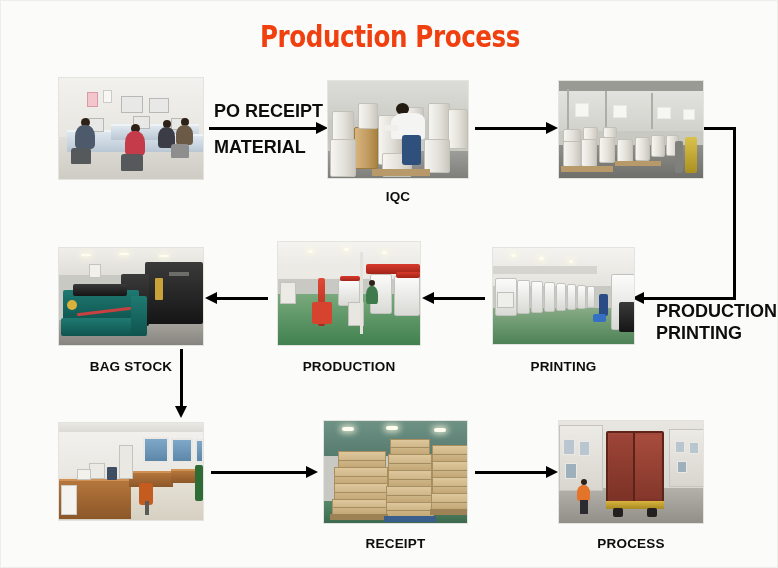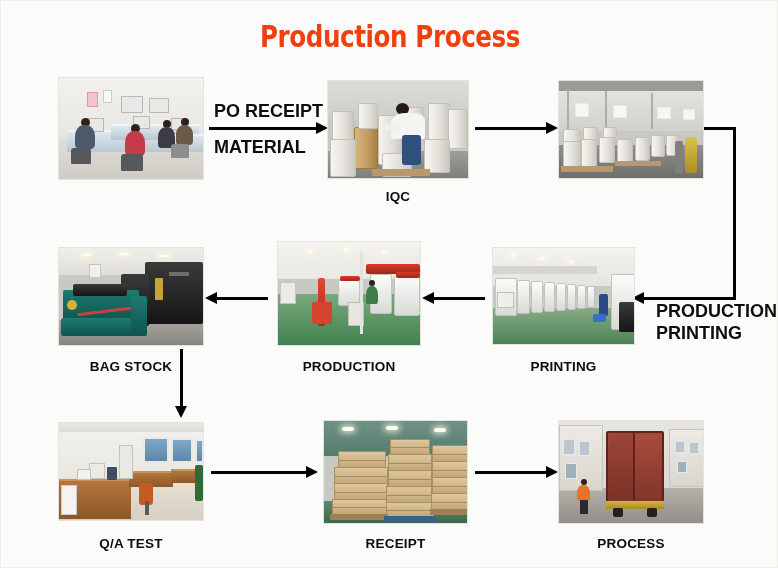--- a/index.html
+++ b/index.html
@@ -328,21 +328,20 @@
     <div style="position:absolute; left:48px; top:44px; width:10px; height:13px;
          background:#3f4e63; border-radius:1px;"></div>
     <div style="position:absolute; left:2px; top:62px; width:16px; height:30px;
          background:#f4f3ef; border:1px solid #cdccc6;"></div>
     <div style="position:absolute; left:80px; top:60px; width:14px; height:22px;
          background:#c45b1f; border-radius:3px;"></div>
     <div style="position:absolute; left:86px; top:78px; width:4px; height:14px; background:#5a5a56;"></div>
     <div style="position:absolute; left:136px; top:42px; width:8px; height:36px;
          background:#2e6b35; border-radius:2px;"></div>
   </div>
-  <div class="caption" style="left:57px; top:535px; width:146px;">Q/A TEST</div>
 
   <div class="harrow right" style="left:210px; top:470px; width:96px;"></div>
 
   <div class="photo" style="left:322px; top:419px; width:145px; height:104px;">
     <div style="position:absolute; left:0; top:0; right:0; height:34%;
          background:linear-gradient(#6f9286,#557a6e);"></div>
     <div style="position:absolute; left:0; bottom:0; right:0; height:22%;
          background:linear-gradient(#58896a,#3d6a4e);"></div>
     <div class="lamp" style="left:18px; top:6px; width:12px; height:4px; border-radius:2px;"></div>
     <div class="lamp" style="left:62px; top:5px; width:12px; height:4px; border-radius:2px;"></div>

